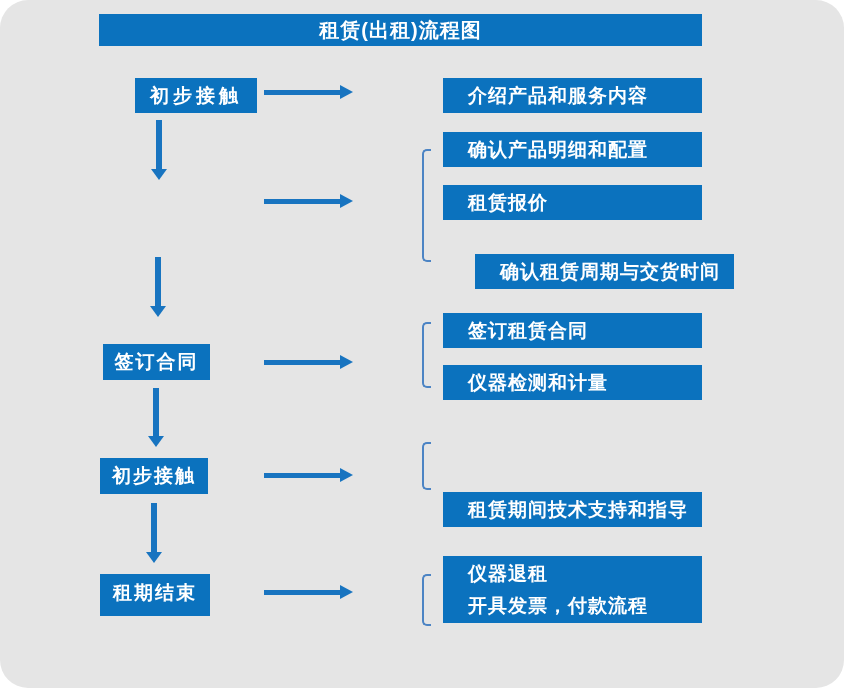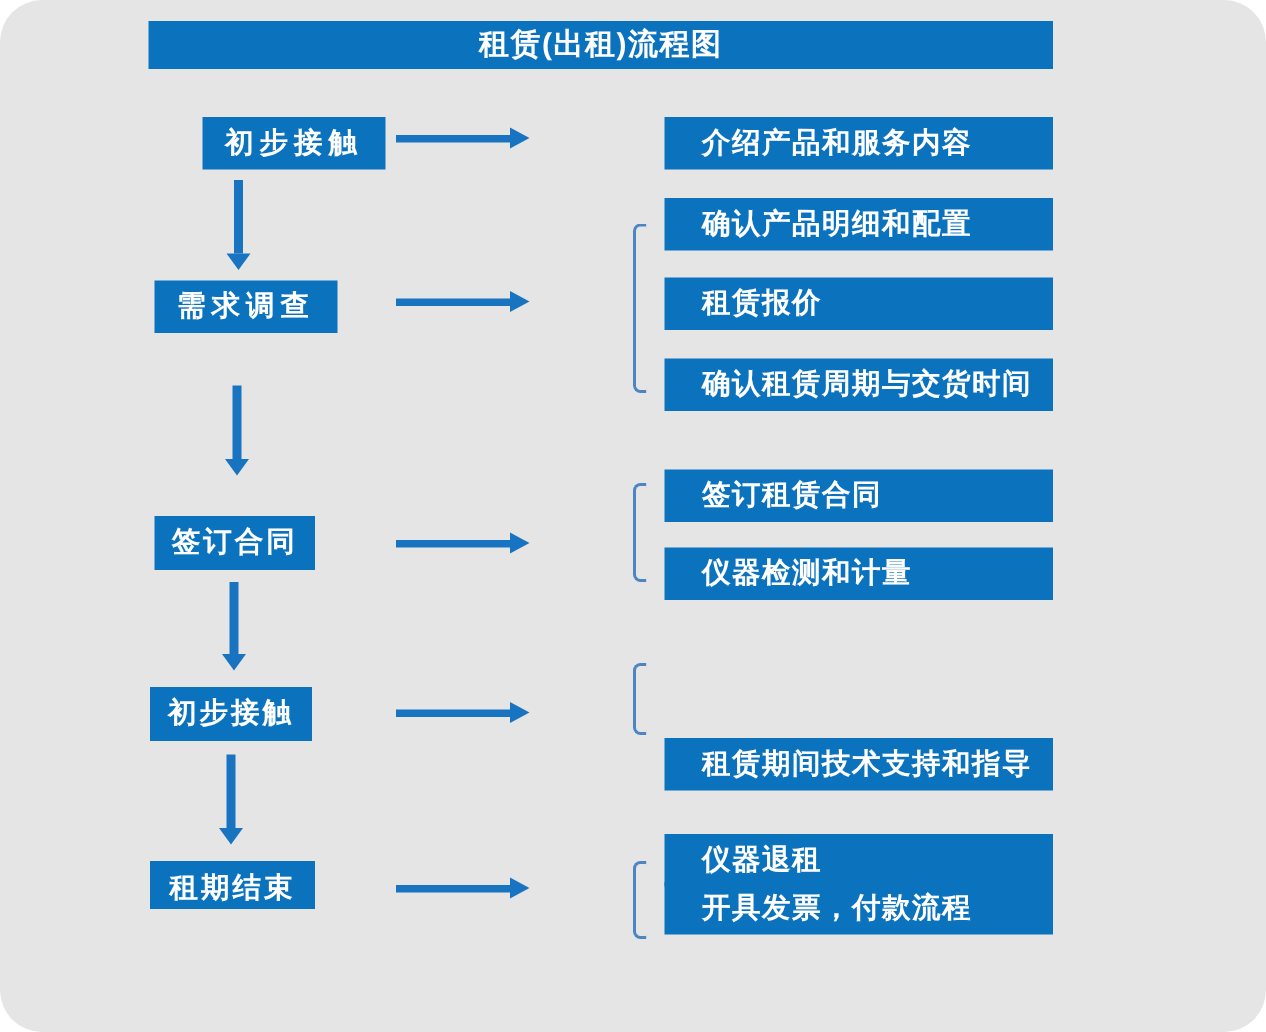--- a/index.html
+++ b/index.html
@@ -20,26 +20,26 @@
   }
   .titlebar{
     left:99px;top:14px;width:603px;height:32px;line-height:32px;
     text-align:center;font-size:20px;letter-spacing:1px;
   }
   .stepbox{text-align:center;letter-spacing:4px;}
   .s1{left:103px;top:78px;width:122px;height:35px;line-height:35px;margin-left:32px;}
   .s2{left:103px;top:187px;width:122px;height:35px;line-height:35px;}
   .s3{left:103px;top:344px;width:107px;height:36px;line-height:36px;letter-spacing:2px;}
   .s4{left:100px;top:458px;width:108px;height:36px;line-height:36px;letter-spacing:2px;}
-  .s5{left:100px;top:574px;width:110px;height:32px;line-height:38px;letter-spacing:2px;}
+  .s5{left:100px;top:574px;width:110px;height:42px;line-height:38px;letter-spacing:2px;}
   .detailbox{
     left:443px;width:259px;height:35px;line-height:35px;
     padding-left:25px;letter-spacing:1px;text-align:left;
   }
-  .d1{top:78px;}  .d2{top:132px;} .d3{top:185px;} .d4{top:239px;}
+  .d1{top:78px;}  .d2{top:132px;} .d3{top:185px;} .d4{top:254px;margin-left:32px;}
   .d5{top:313px;} .d6{top:365px;} .d7{top:423px;} .d8{top:492px;}
   .d9{top:556px;} .d10{top:588px;}
 
   
   .h-arrow{position:absolute;left:264px;width:76px;height:5px;background:var(--arrow-blue);}
   .h-arrow::after{
     content:"";position:absolute;right:-13px;top:-5px;width:0;height:0;
     border-left:13px solid var(--arrow-blue);
     border-top:7px solid transparent;border-bottom:7px solid transparent;
   }
@@ -71,21 +71,20 @@
   .br5{top:574px;height:52px;}
 </style>
 </head>
 <body>
 
 <div class="canvas">
 
   <div class="bluebox titlebar">租赁(出租)流程图</div>
 
   <div class="bluebox stepbox s1">初步接触</div>
-  <div class="bluebox stepbox s2">需求调查</div>
   <div class="bluebox stepbox s3">签订合同</div>
   <div class="bluebox stepbox s4">初步接触</div>
   <div class="bluebox stepbox s5">租期结束</div>
 
   <div class="v-arrow va1"></div>
   <div class="v-arrow va2"></div>
   <div class="v-arrow va3"></div>
   <div class="v-arrow va4"></div>
 
   <div class="h-arrow ha1"></div>

